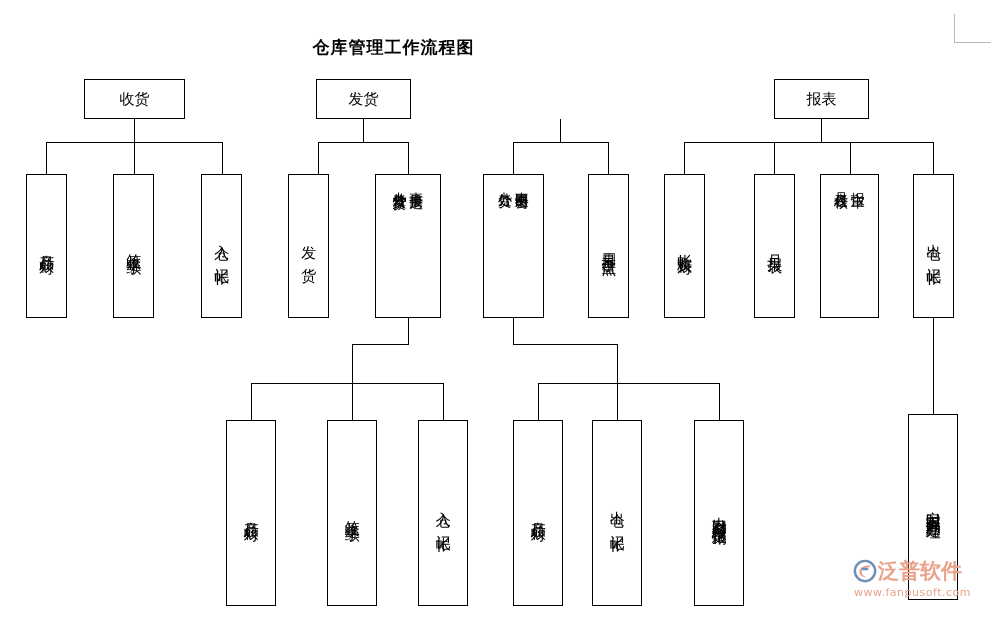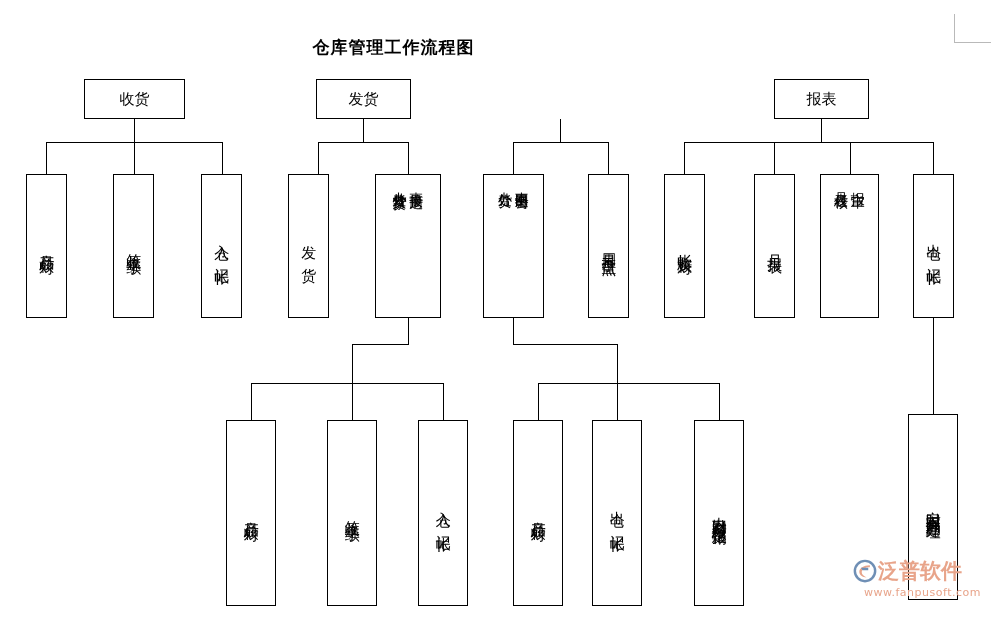--- a/index.html
+++ b/index.html
@@ -103,21 +103,21 @@
   .wm-text{
     font-size:21px;
     font-weight:bold;
     letter-spacing:0px;
     line-height:1;
   }
   .wm-url{
     font-size:11px;
     letter-spacing:0.5px;
     margin-top:2px;
-    margin-left:12px;
+    margin-left:2px;
     font-family:"DejaVu Sans","Liberation Sans",sans-serif;
   }
 </style>
 </head>
 <body>
 
 <div id="canvas">
 
   <div class="corner" style="left:954px; top:14px; width:36px; height:28px;"></div>
 

